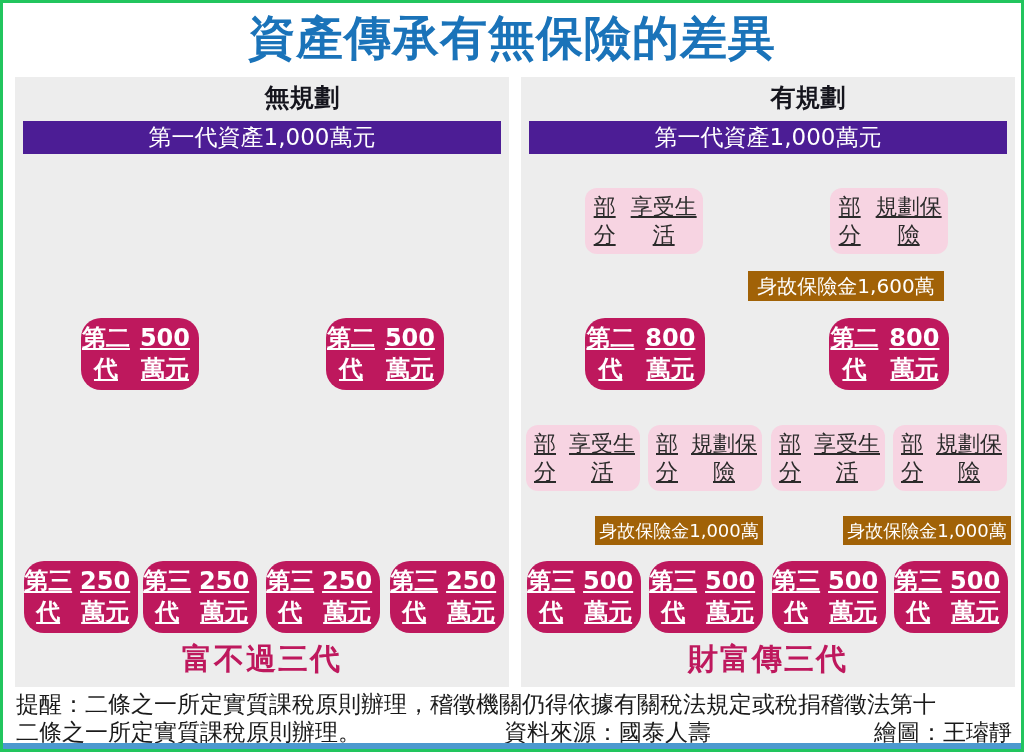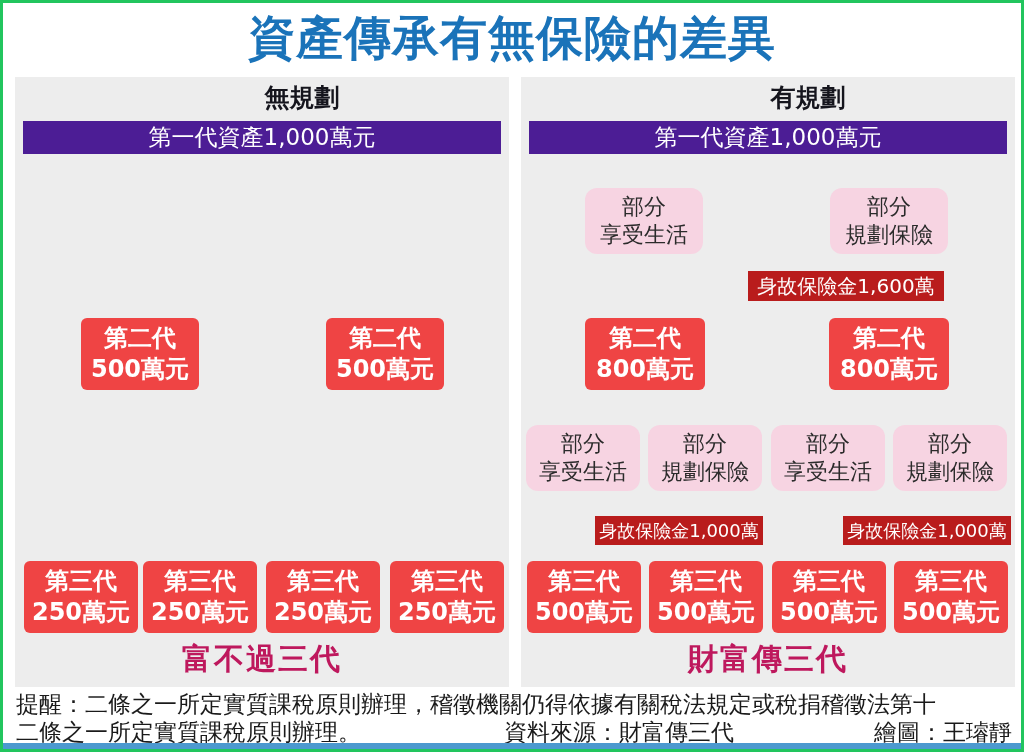--- a/index.html
+++ b/index.html
@@ -19,34 +19,34 @@
   .panel-header{
     position:absolute;top:4px;left:0;width:100%;text-align:center;
     font-size:25px;font-weight:bold;color:#15151d;padding-left:40px;
   }
   .gen1-bar{
     position:absolute;left:8px;top:44px;width:478px;height:33px;
     background:#4c1d95;color:#fff;font-size:23px;
     display:flex;align-items:center;justify-content:center;
   }
   .node{
-    position:absolute;display:flex;flex-direction:column;
+    position:absolute;display:flex;flex-direction:row;
     align-items:center;justify-content:center;line-height:1.28;
-    text-align:center;box-sizing:border-box;
+    text-align:center;box-sizing:border-box;text-decoration:underline;
   }
   .blue-node{
-    background:#ef4444;color:#fff;border-radius:6px;
+    background:#be185d;color:#fff;border-radius:20px;
     font-size:24px;font-weight:bold;
   }
   .pink-node{
     background:#f7d4e2;color:#2b2b2b;border-radius:12px;
     font-size:22px;font-weight:normal;
   }
   .dark-label{
-    position:absolute;background:#b91c1c;color:#fff;
+    position:absolute;background:#a16207;color:#fff;
     display:flex;align-items:center;justify-content:center;
     font-size:20px;box-sizing:border-box;white-space:nowrap;
   }
   .dark-label.small{font-size:18px;}
   .caption{
     position:absolute;top:562px;left:0;width:100%;text-align:center;
     font-size:30px;font-weight:bold;color:#be185d;letter-spacing:2px;
   }
   #connectors{position:absolute;left:0;top:0;width:1024px;height:752px;pointer-events:none;}
   #connectors path{stroke:#1a1a1a;stroke-width:2;fill:none;}
@@ -203,19 +203,19 @@
       <span>500萬元</span>
     </div>
 
     <div class="caption">財富傳三代</div>
   </div>
 
   <div class="footer">
     <div>提醒：二條之一所定實質課稅原則辦理，稽徵機關仍得依據有關稅法規定或稅捐稽徵法第十</div>
     <div class="footer-line2">
       <span>二條之一所定實質課稅原則辦理。</span>
-      <span class="src">資料來源：財富傳三代</span>
+      <span class="src">資料來源：國泰人壽</span>
       <span class="credit">繪圖：王璿靜</span>
     </div>
   </div>
 
   <div class="bottom-bar"></div>
 </div>
 
 </body></html>

